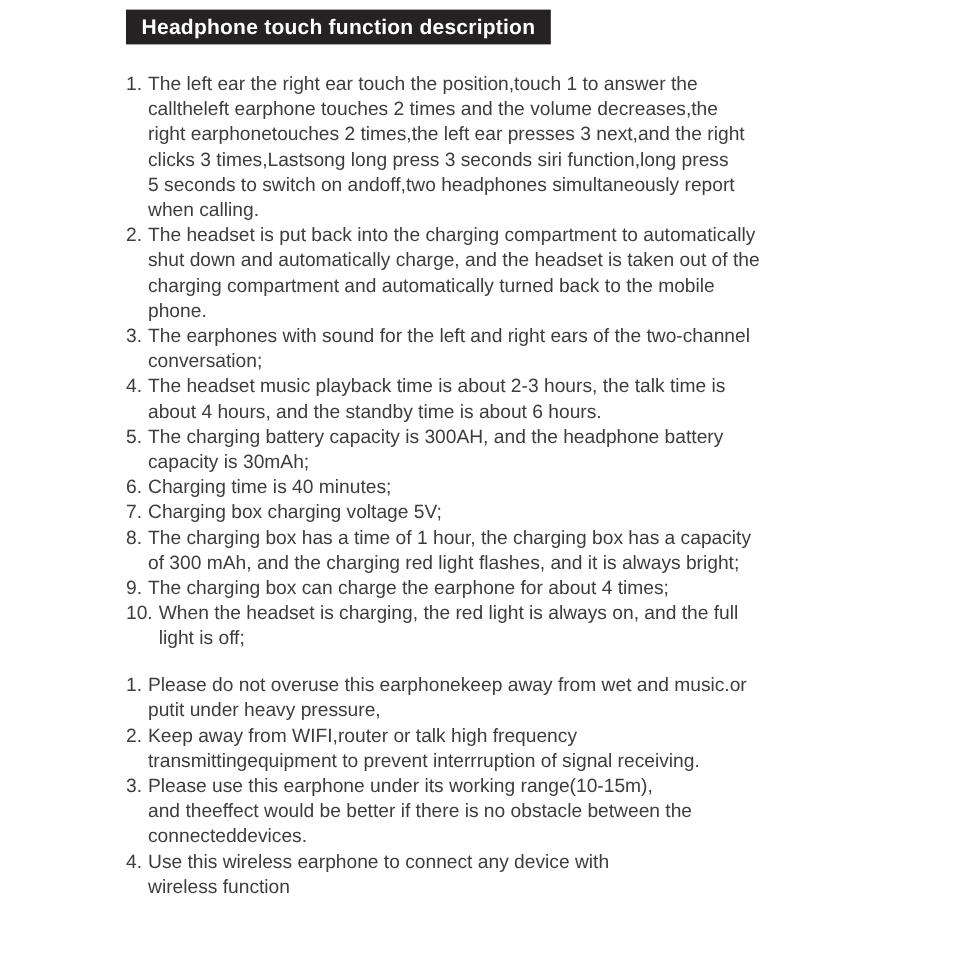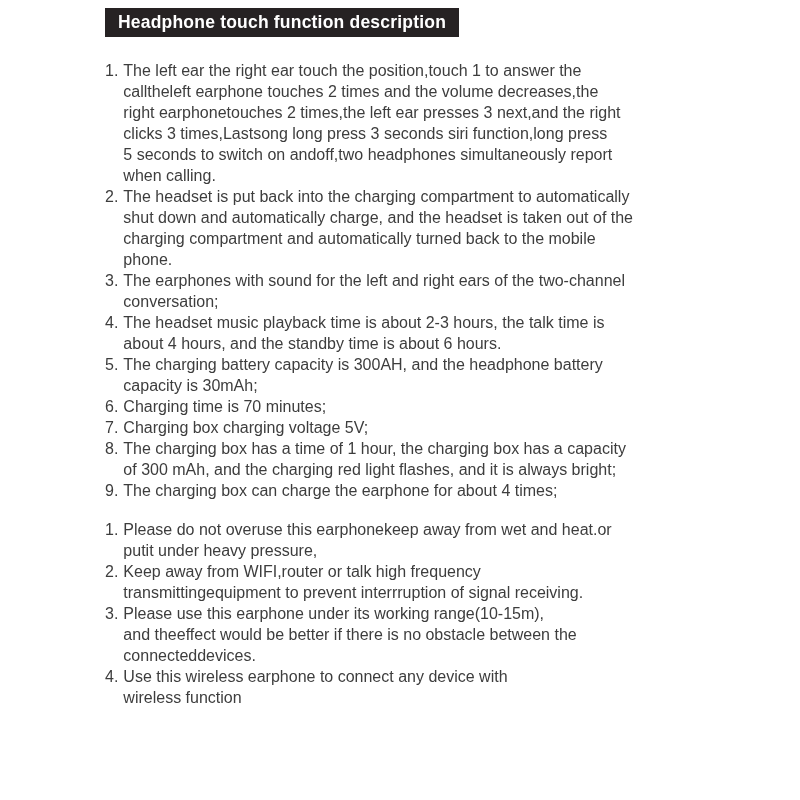--- a/index.html
+++ b/index.html
@@ -89,44 +89,49 @@
         <span class="txt">The headset music playback time is about 2-3 hours, the talk time is
 about 4 hours, and the standby time is about 6 hours.</span>
       </div>
       <div class="item">
         <span class="num">5.</span>
         <span class="txt">The charging battery capacity is 300AH, and the headphone battery
 capacity is 30mAh;</span>
       </div>
       <div class="item">
         <span class="num">6.</span>
-        <span class="txt">Charging time is 70 minutes;</span>
+        <span class="txt">Charging time is 40 minutes;</span>
       </div>
       <div class="item">
         <span class="num">7.</span>
         <span class="txt">Charging box charging voltage 5V;</span>
       </div>
       <div class="item">
         <span class="num">8.</span>
         <span class="txt">The charging box has a time of 1 hour, the charging box has a capacity
 of 300 mAh, and the charging red light flashes, and it is always bright;</span>
       </div>
       <div class="item">
         <span class="num">9.</span>
         <span class="txt">The charging box can charge the earphone for about 4 times;</span>
       </div>
+      <div class="item">
+        <span class="num">10.</span>
+        <span class="txt">When the headset is charging, the red light is always on, and the full
+light is off;</span>
+      </div>
     </div>
   </div>
 
   <div class="badge-warnings-wrap">
 
     <div class="list list-sec2">
       <div class="item">
         <span class="num">1.</span>
-        <span class="txt">Please do not overuse this earphonekeep away from wet and heat.or
+        <span class="txt">Please do not overuse this earphonekeep away from wet and music.or
 putit under heavy pressure,</span>
       </div>
       <div class="item">
         <span class="num">2.</span>
         <span class="txt">Keep away from WIFI,router or talk high frequency
 transmittingequipment to prevent interrruption of signal receiving.</span>
       </div>
       <div class="item">
         <span class="num">3.</span>
         <span class="txt">Please use this earphone under its working range(10-15m),

